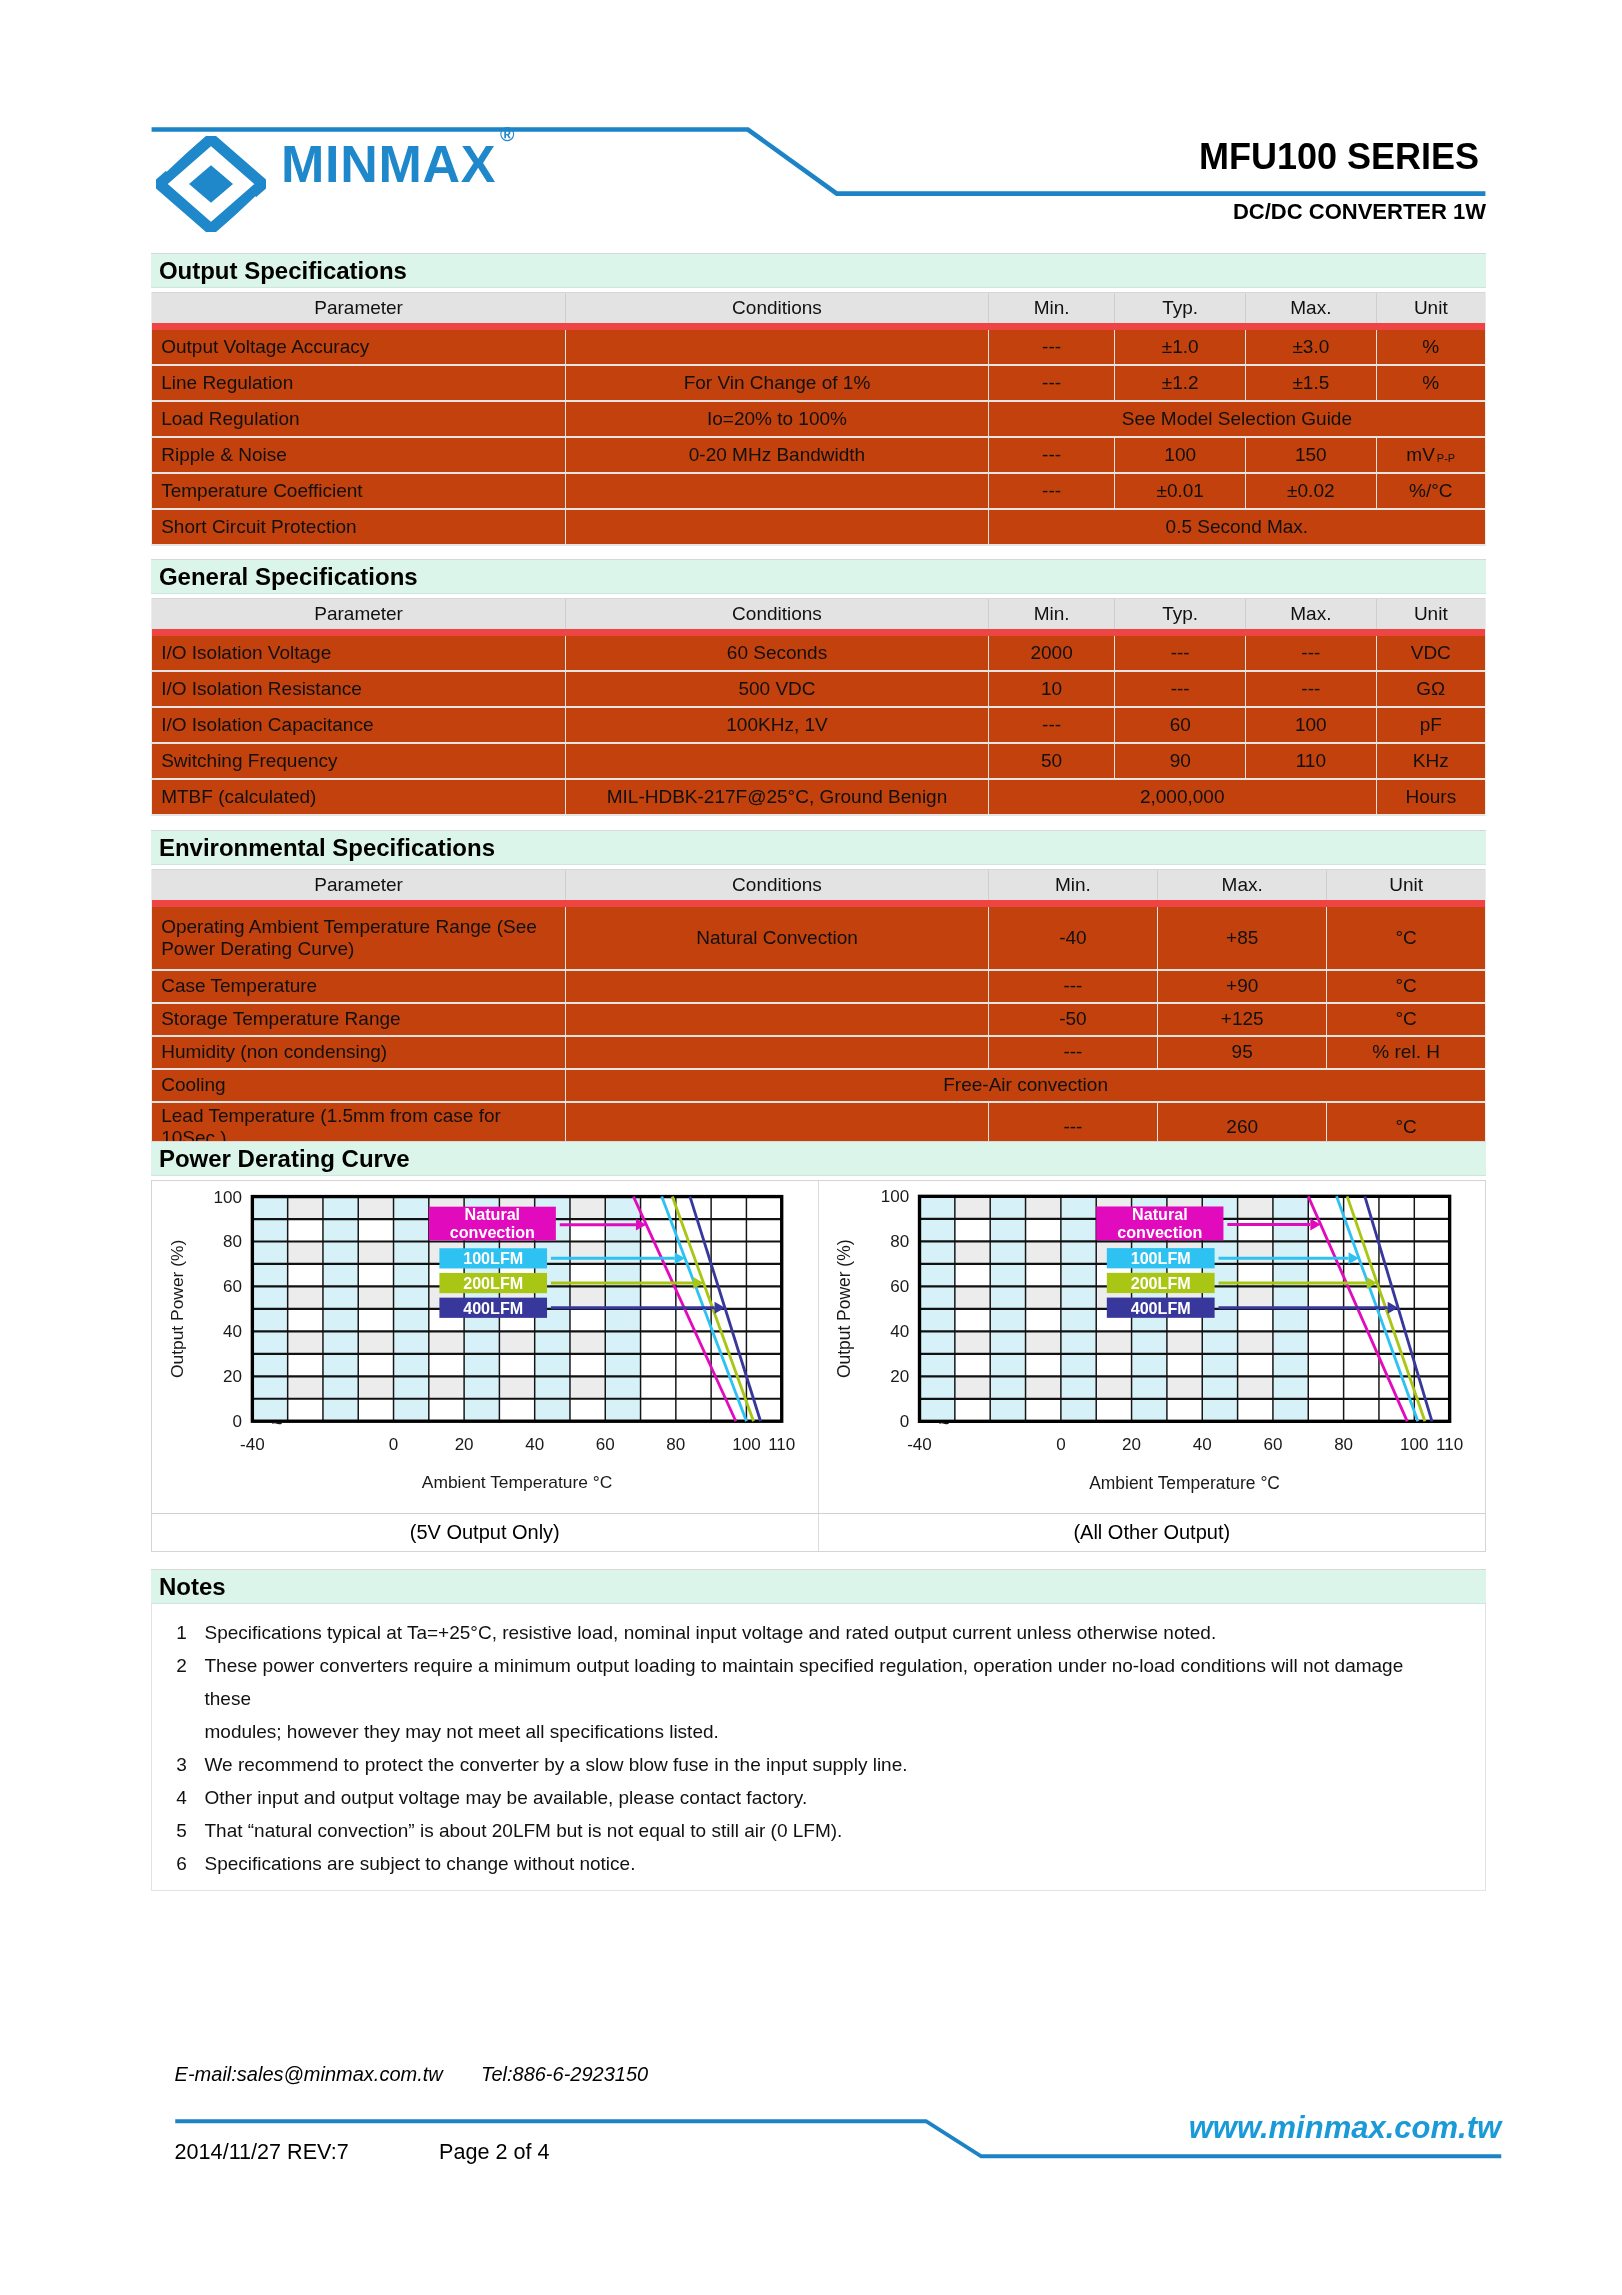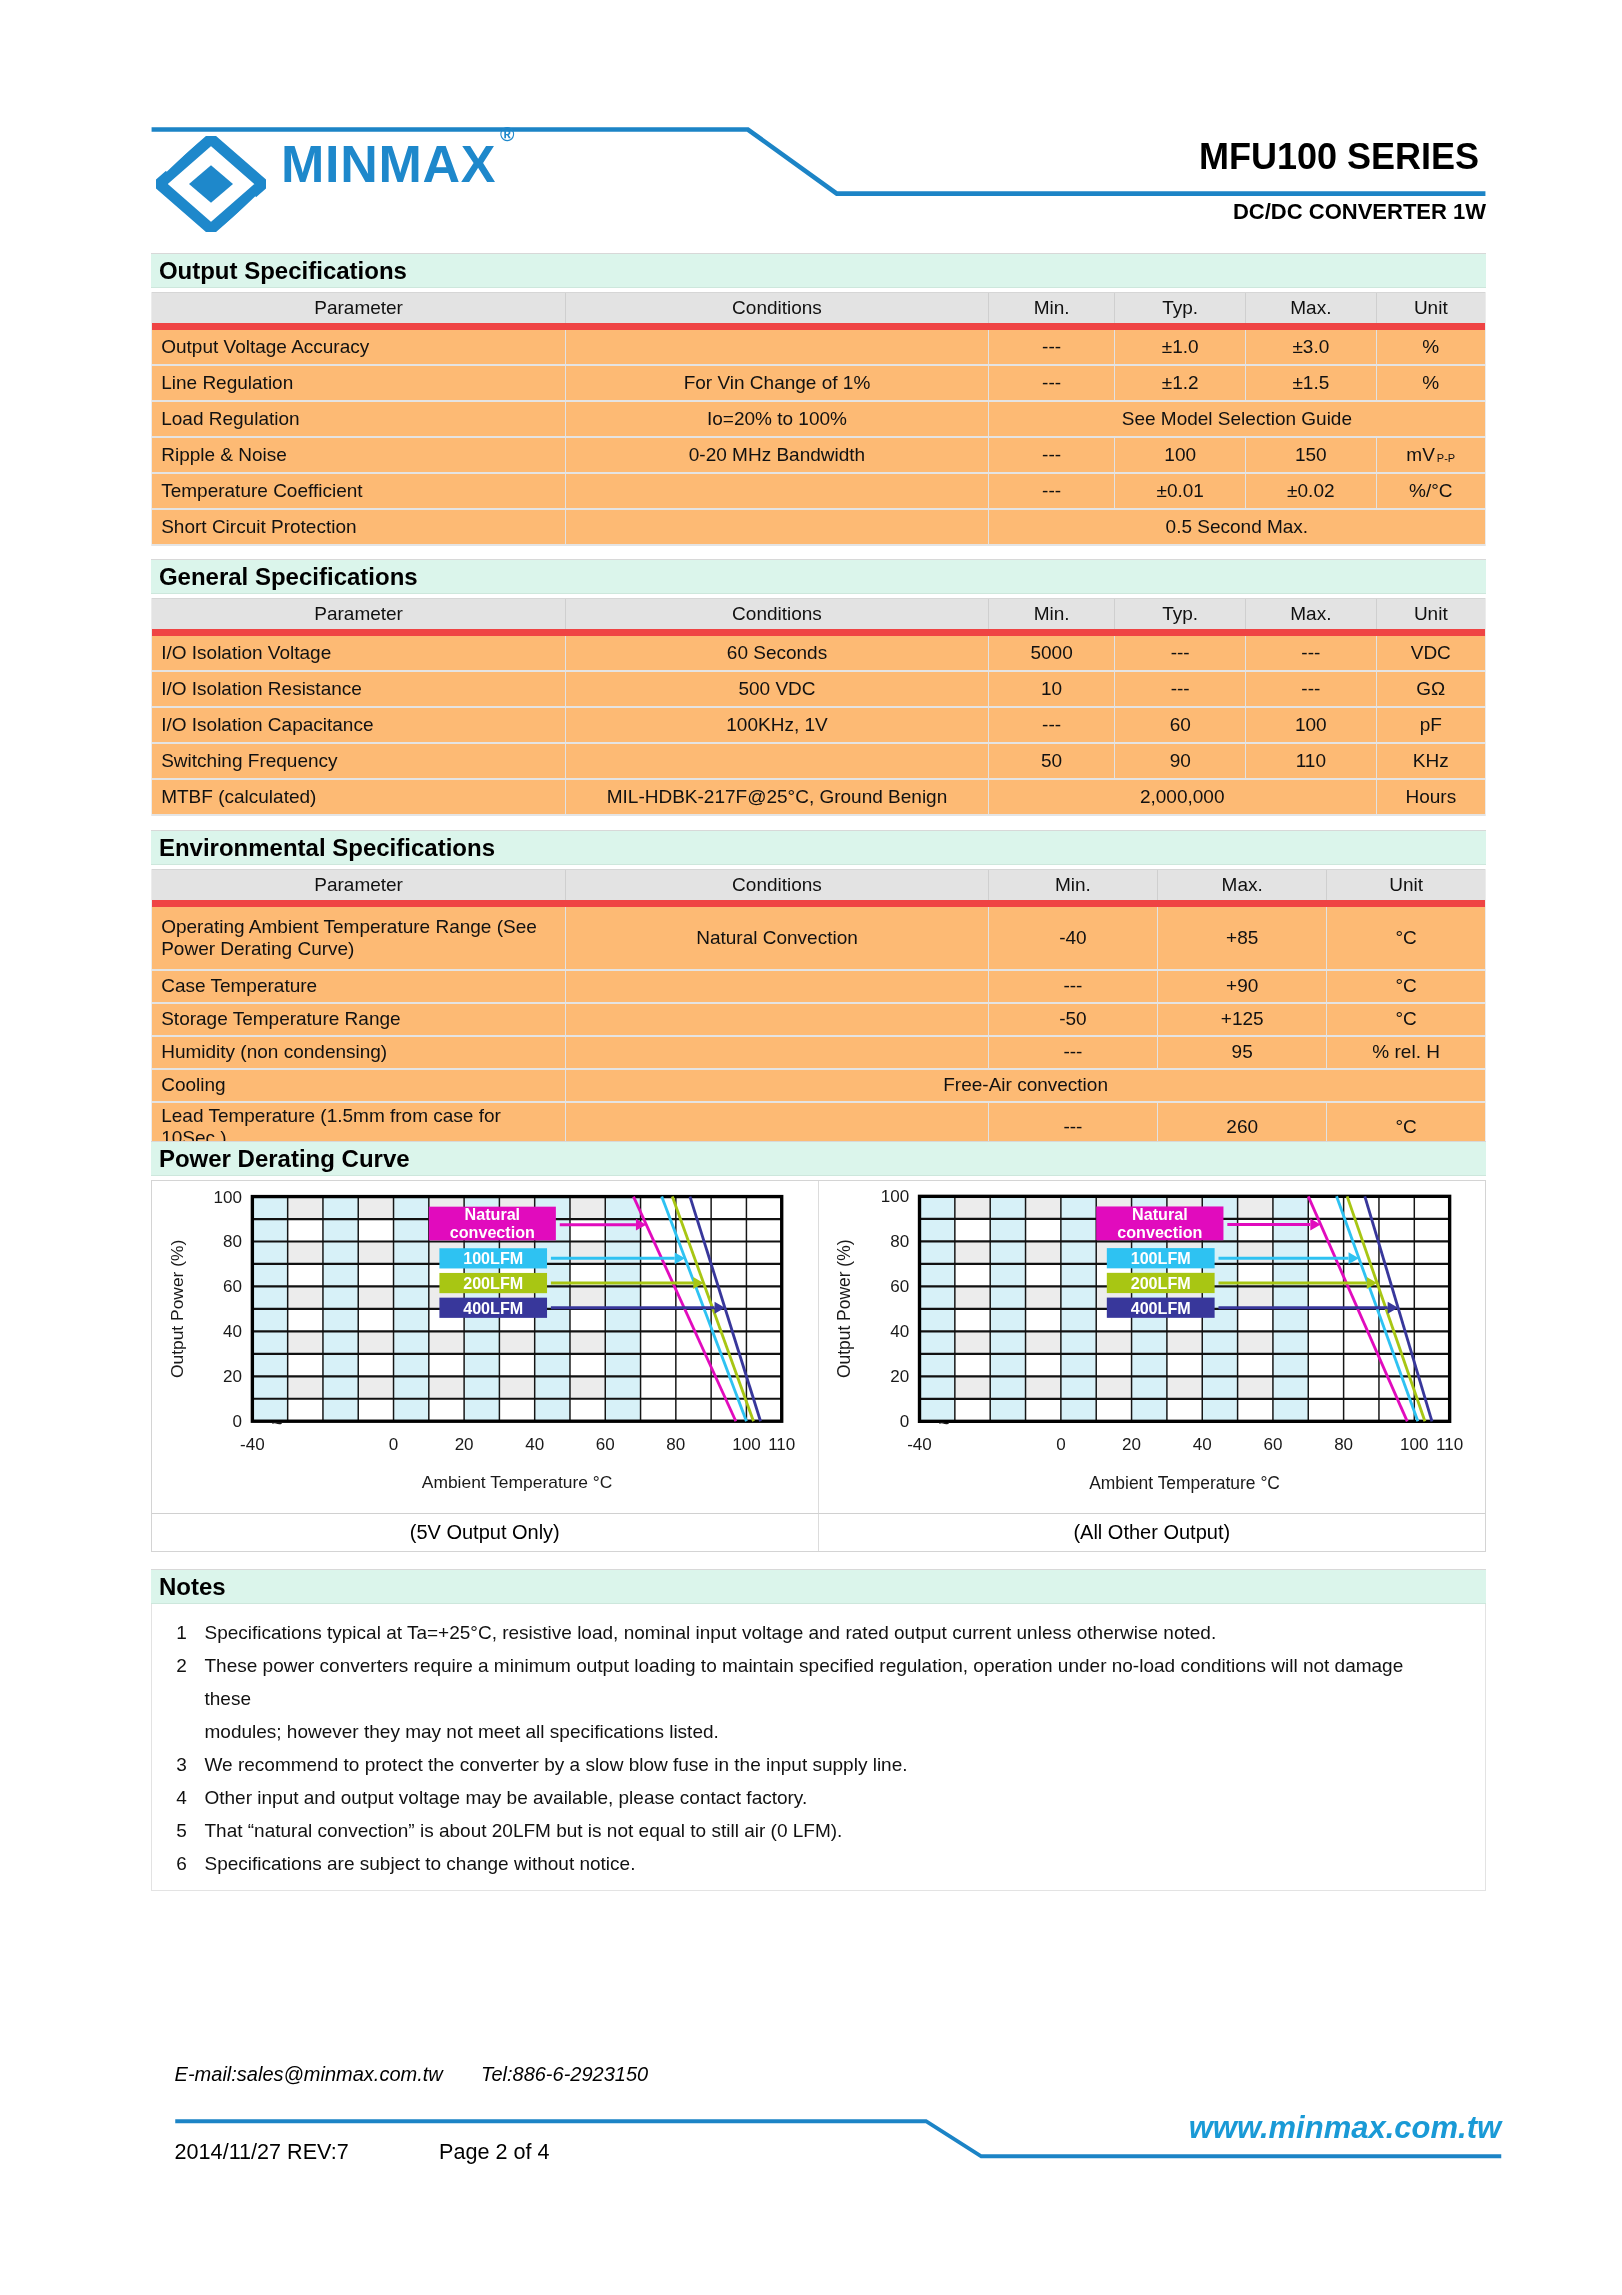--- a/index.html
+++ b/index.html
@@ -15,21 +15,21 @@
   .series{position:absolute;right:7px;top:13px;font-size:36px;font-weight:bold;color:#000;}
   .subtitle{position:absolute;right:0;top:76px;font-size:22px;font-weight:bold;color:#000;}
 
   
   .sec{position:absolute;left:151px;width:1335px;}
   .secbar{background:#dbf5eb;border-top:1.3px solid #d8d8d8;border-bottom:1.3px solid #cde7dc;height:33px;line-height:33px;padding-left:7.9px;font-size:24px;font-weight:bold;color:#000;}
   #sec-output{top:253px;} #sec-general{top:559px;} #sec-env{top:830px;}
   #sec-derating{top:1141px;} #sec-notes{top:1569px;}
 
   .table{margin-top:3.9px;border-left:1.3px solid #ececec;border-right:1.3px solid #ececec;}
-  .trow{display:flex;align-items:stretch;border-bottom:2px solid #e4e4e4;background:#fdba74;}
+  .trow{display:flex;align-items:stretch;border-bottom:2px solid #e4e4e4;background:#c2410c;}
   .trow.thead{background:#e3e3e3;border-top:1.3px solid #d6d6d6;border-bottom:7px solid #ef4444;min-height:30px;}
   .tcell{display:flex;align-items:center;justify-content:center;text-align:center;font-size:19px;padding:2.6px 3.9px;box-sizing:border-box;}
   .tcell + .tcell{border-left:1.3px solid #e2e2e2;}
   .thead .tcell + .tcell{border-left:1.3px solid #cfcfcf;}
   .tcell.pcell{justify-content:flex-start;text-align:left;padding-left:9.2px;}
   .tcell sub{font-size:0.58em;position:relative;top:0.25em;margin-left:2px;}
   .tbl0 .trow:not(.thead){min-height:34px;}
   .tbl1 .trow:not(.thead){min-height:34px;}
   .tbl2 .trow:not(.thead){min-height:31px;}
   .tbl2 .trow.r0{min-height:62px;}
@@ -142,21 +142,21 @@
           <div class="tcell" style="width: 31%;">Parameter</div>
           <div class="tcell" style="width: 31.7%;">Conditions</div>
           <div class="tcell" style="width: 9.5%;">Min.</div>
           <div class="tcell" style="width: 9.8%;">Typ.</div>
           <div class="tcell" style="width: 9.8%;">Max.</div>
           <div class="tcell" style="width: 8.2%;">Unit</div>
         </div>
         <div class="trow r0">
           <div class="tcell pcell" style="width: 31%;">I/O Isolation Voltage</div>
           <div class="tcell" style="width: 31.7%;">60 Seconds</div>
-          <div class="tcell" style="width: 9.5%;">5000</div>
+          <div class="tcell" style="width: 9.5%;">2000</div>
           <div class="tcell" style="width: 9.8%;">---</div>
           <div class="tcell" style="width: 9.8%;">---</div>
           <div class="tcell" style="width: 8.2%;">VDC</div>
         </div>
         <div class="trow r1">
           <div class="tcell pcell" style="width: 31%;">I/O Isolation Resistance</div>
           <div class="tcell" style="width: 31.7%;">500 VDC</div>
           <div class="tcell" style="width: 9.5%;">10</div>
           <div class="tcell" style="width: 9.8%;">---</div>
           <div class="tcell" style="width: 9.8%;">---</div>

